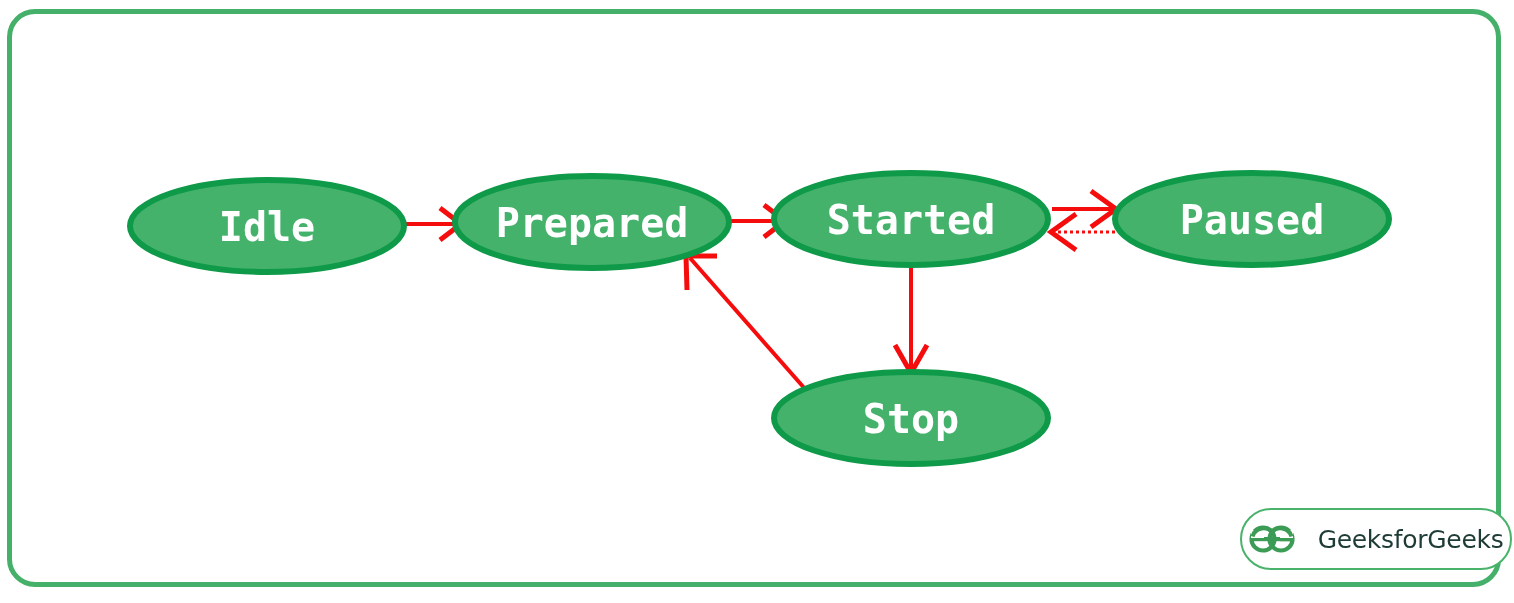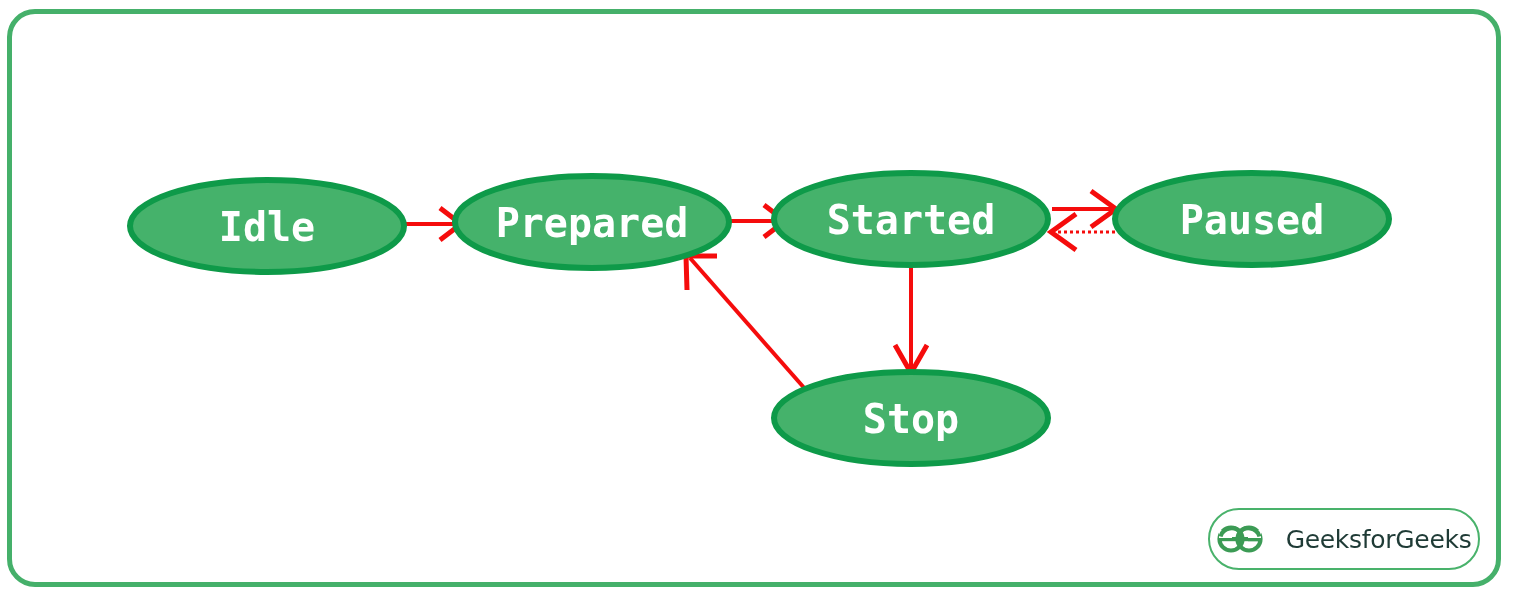--- a/index.html
+++ b/index.html
@@ -61,21 +61,21 @@
     stroke-dasharray: 3 3;
   }
   .edge-head {
     stroke: #f50c0c;
     stroke-width: 5;
     fill: none;
     stroke-linecap: butt;
   }
   #logo-badge {
     position: absolute;
-    left: 1208px;
+    left: 1240px;
     top: 508px;
     width: 272px;
     height: 62px;
     box-sizing: border-box;
     border: 2px solid #49b26b;
     border-radius: 31px;
     background: #ffffff;
     display: flex;
     align-items: center;
     justify-content: center;

